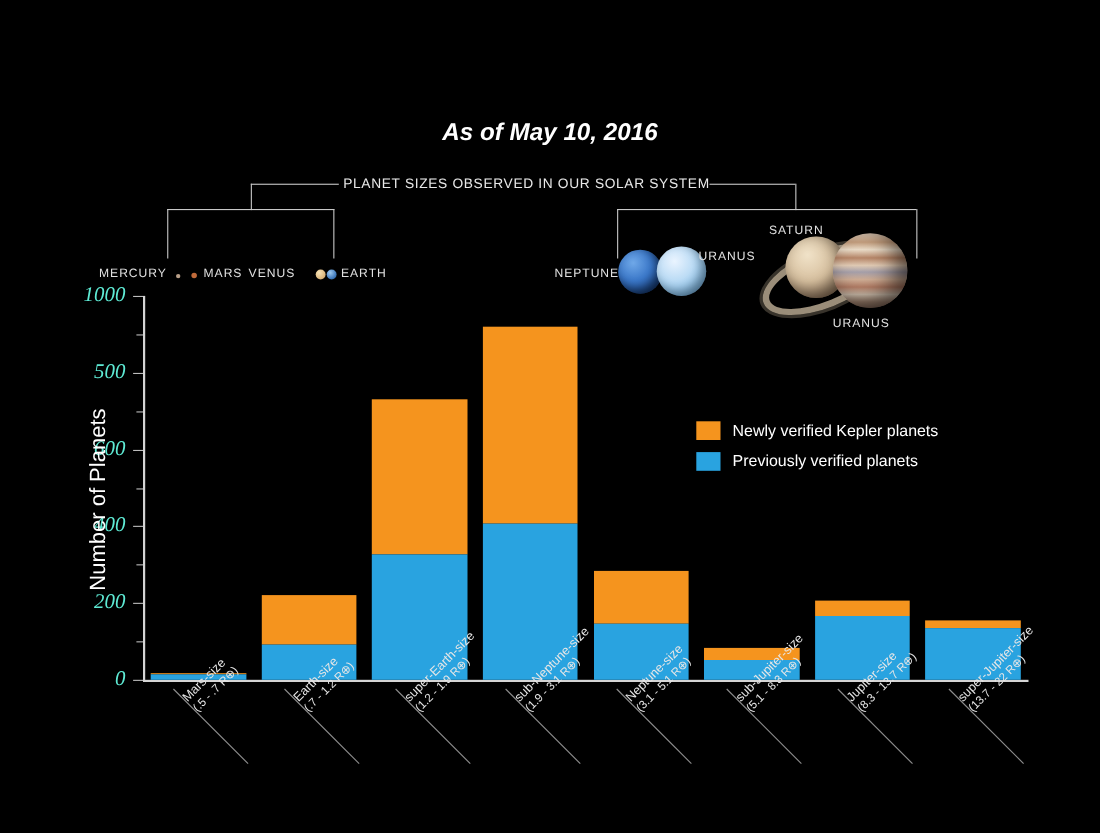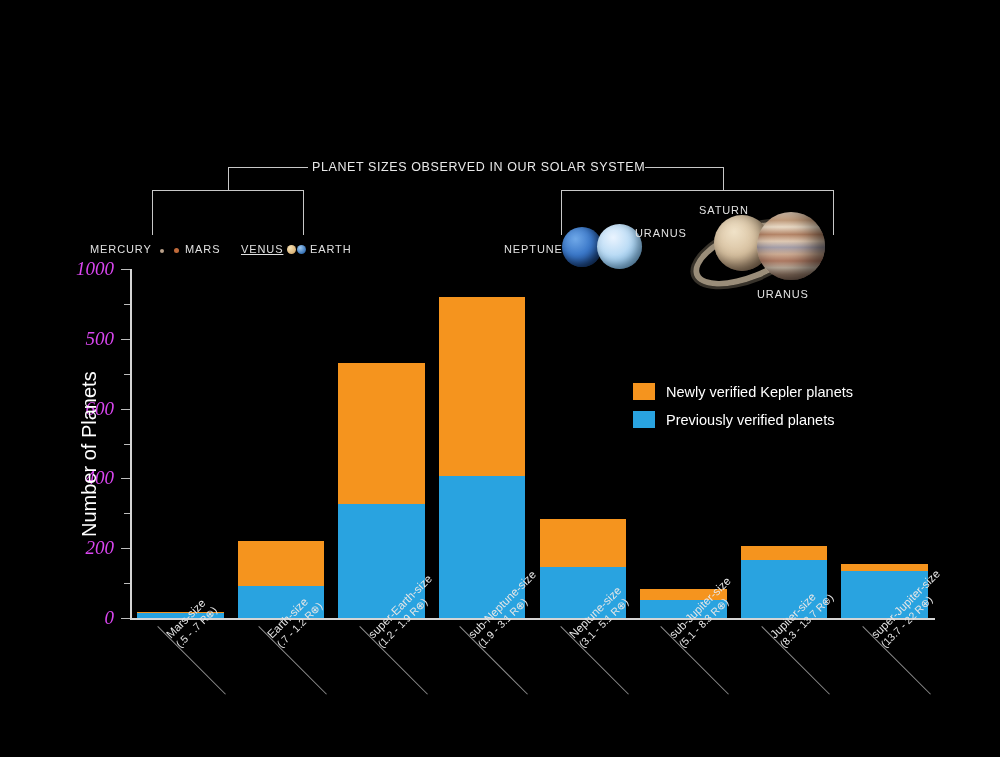--- a/index.html
+++ b/index.html
@@ -69,21 +69,21 @@
     border:6px solid rgba(214,196,168,.72);
     box-shadow:0 0 0 3px rgba(160,146,124,.35);
     transform:rotate(-22deg);
   }
 
   
   #plot{position:absolute;}
   .axis{position:absolute;background:#d5d5d5;}
   .tick{position:absolute;background:#bdbdbd;height:1px;}
   .ytick-label{
-    position:absolute;color:#d946ef;font-size:19px;font-style:italic;
+    position:absolute;color:#5eead4;font-size:19px;font-style:italic;
     font-family:"Liberation Serif", serif;text-align:right;
     transform:translateY(-50%);
   }
   .ylabel{
     position:absolute;color:#ffffff;font-size:20px;
     font-family:"Liberation Sans", sans-serif;
     transform:rotate(-90deg);transform-origin:0 0;white-space:nowrap;
   }
   .bar{position:absolute;}
   .seg{position:absolute;left:0;width:100%;}
@@ -103,20 +103,21 @@
   #legend{position:absolute;left:633px;top:383px;}
   .lg-row{display:flex;align-items:center;margin-bottom:11px;}
   .lg-sw{width:22px;height:17px;margin-right:11px;flex:none;}
   .lg-tx{color:#ffffff;font-size:14.5px;font-family:"Liberation Sans", sans-serif;white-space:nowrap;}
 </style>
 </head>
 <body>
 
 <div id="stage">
 
+  <div class="subtitle">As of May 10, 2016</div>
 
   <div>
     <div class="bracket-label" style="left:312px;top:160px;">PLANET SIZES OBSERVED IN OUR SOLAR SYSTEM</div>
 
     <div class="ln h" style="left:228px;top:167px;width:80px;"></div>
     <div class="ln v" style="left:228px;top:167px;height:24px;"></div>
     <div class="ln h" style="left:152px;top:190px;width:152px;"></div>
     <div class="ln v" style="left:152px;top:190px;height:45px;"></div>
     <div class="ln v" style="left:303px;top:190px;height:45px;"></div>
 
@@ -124,21 +125,21 @@
     <div class="ln v" style="left:723px;top:167px;height:24px;"></div>
     <div class="ln h" style="left:561px;top:190px;width:272px;"></div>
     <div class="ln v" style="left:561px;top:190px;height:45px;"></div>
     <div class="ln v" style="left:833px;top:190px;height:45px;"></div>
 
     <div class="pl-label" style="left:90px;top:243px;">MERCURY</div>
     <span class="dot" style="left:160px;top:249px;width:4px;height:4px;background:#b9a089;"></span>
     <span class="dot" style="left:174px;top:248px;width:5px;height:5px;background:#c06a3a;"></span>
     <div class="pl-label" style="left:185px;top:243px;">MARS</div>
 
-    <div class="pl-label" style="left:241px;top:243px;text-decoration:underline;">VENUS</div>
+    <div class="pl-label" style="left:226px;top:243px;">VENUS</div>
     <span class="dot" style="left:287px;top:245px;width:9px;height:9px;background:radial-gradient(circle at 35% 32%,#f7e3b6,#d9b277 70%,#9d7a48 100%);"></span>
     <span class="dot" style="left:297px;top:245px;width:9px;height:9px;background:radial-gradient(circle at 35% 32%,#9ec9ef,#3e78bb 65%,#20507f 100%);"></span>
     <div class="pl-label" style="left:310px;top:243px;">EARTH</div>
 
     <div class="pl-label" style="left:504px;top:243px;">NEPTUNE</div>
     <span class="sphere neptune" style="left:562px;top:227px;width:40px;height:40px;"></span>
     <span class="sphere uranus" style="left:597px;top:224px;width:45px;height:45px;"></span>
     <div class="pl-label" style="left:635px;top:227px;">URANUS</div>
 
     <div class="pl-label" style="left:699px;top:204px;">SATURN</div>

